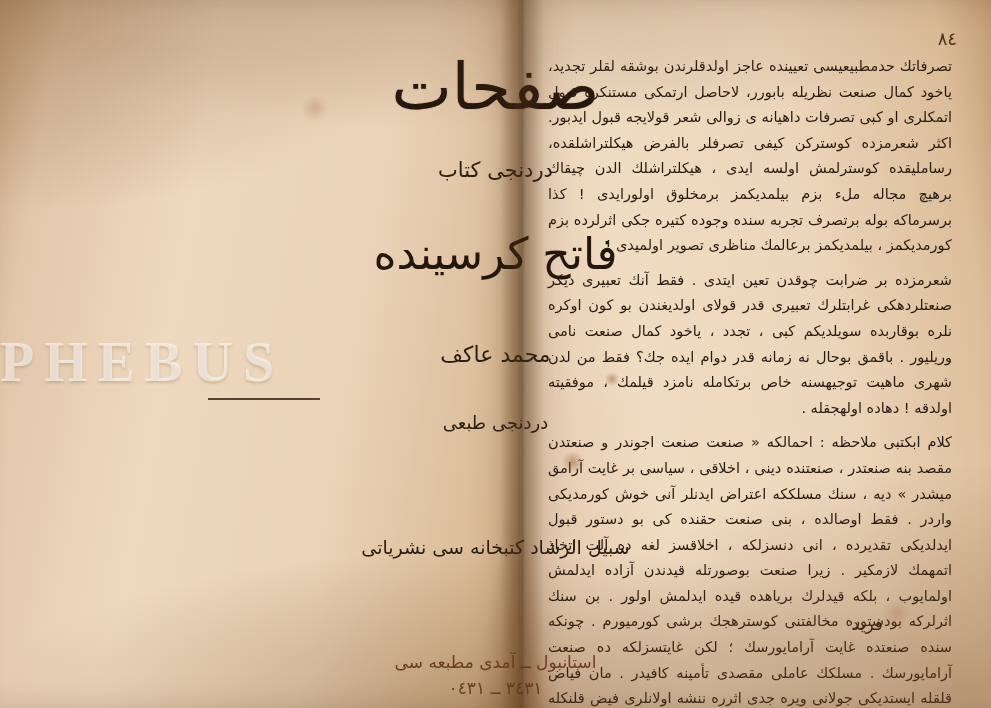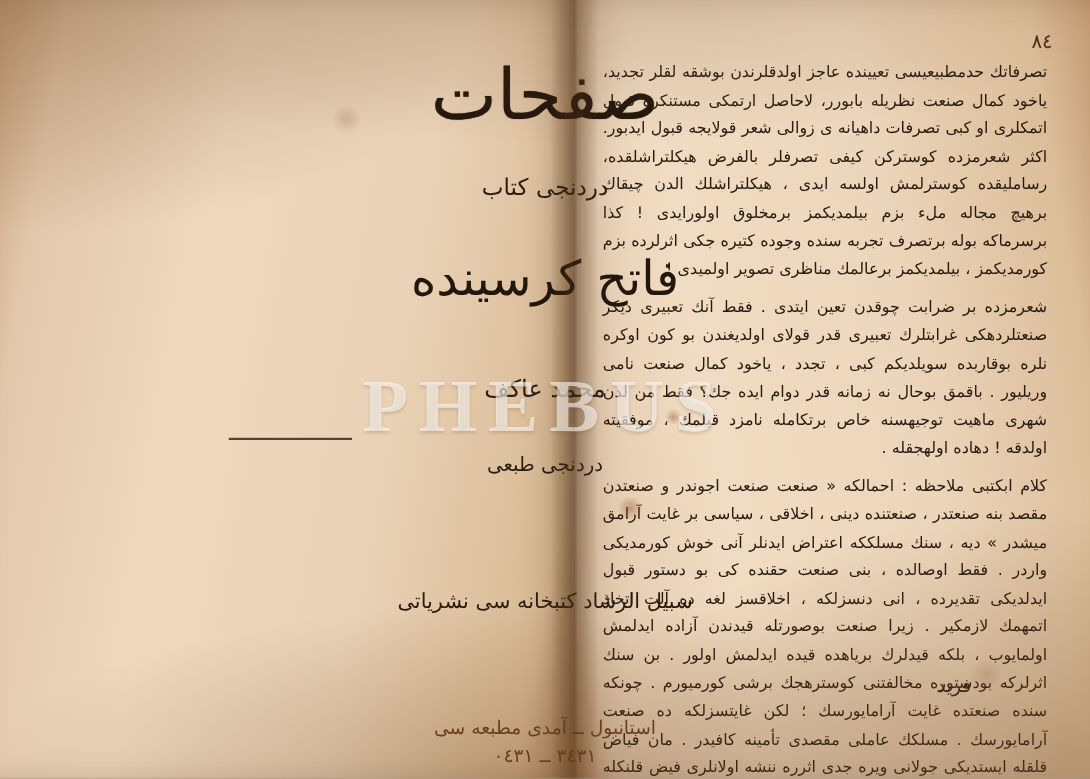--- a/index.html
+++ b/index.html
@@ -201,22 +201,22 @@
     font-size: 17px;
     color: #2a1c10;
     direction: rtl;
   }
 
   
   .watermark {
     position: absolute;
     left: 0; right: 0;
     top: 330px;
-    text-align: center;
-    font-size: 68px;
+    text-align: left;
+    font-size: 56px;
     font-weight: 700;
     letter-spacing: 10px;
     color: rgba(255,255,255,0.58);
     text-shadow: 0 2px 3px rgba(120,80,45,0.25);
     font-family: "Liberation Serif", serif;
     pointer-events: none;
     user-select: none;
   }
 </style>
 </head>

